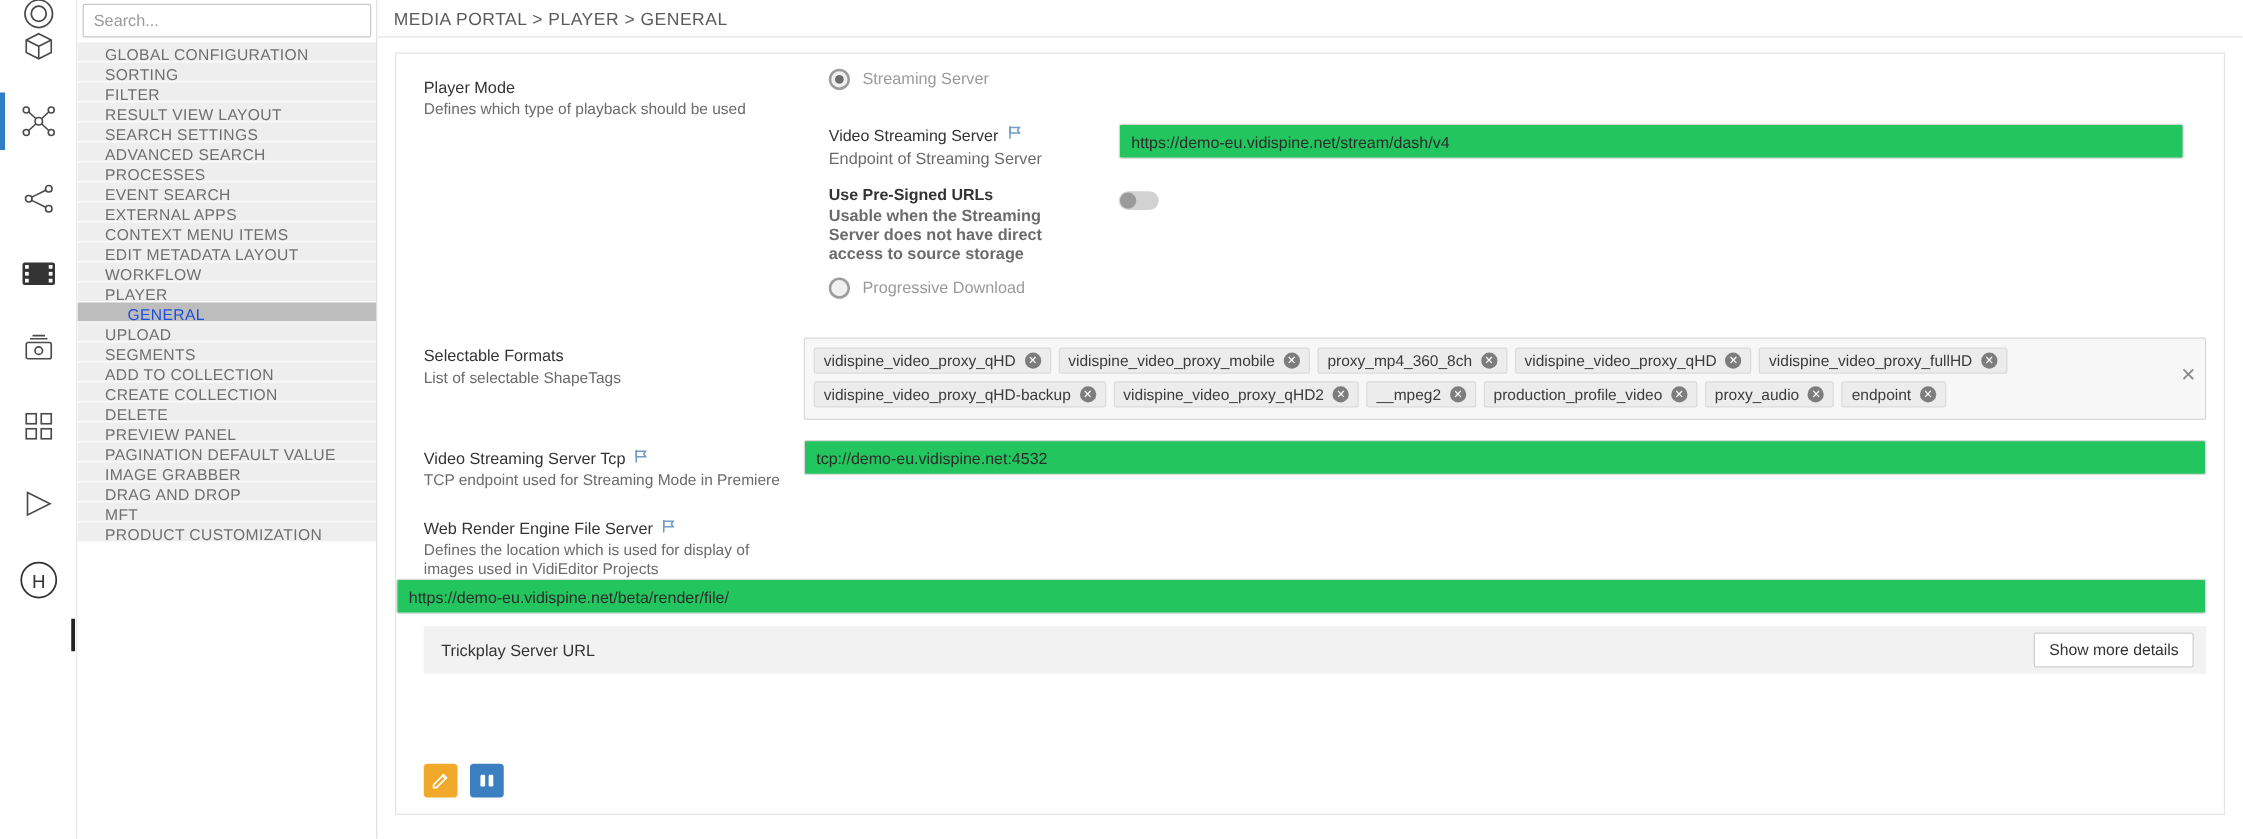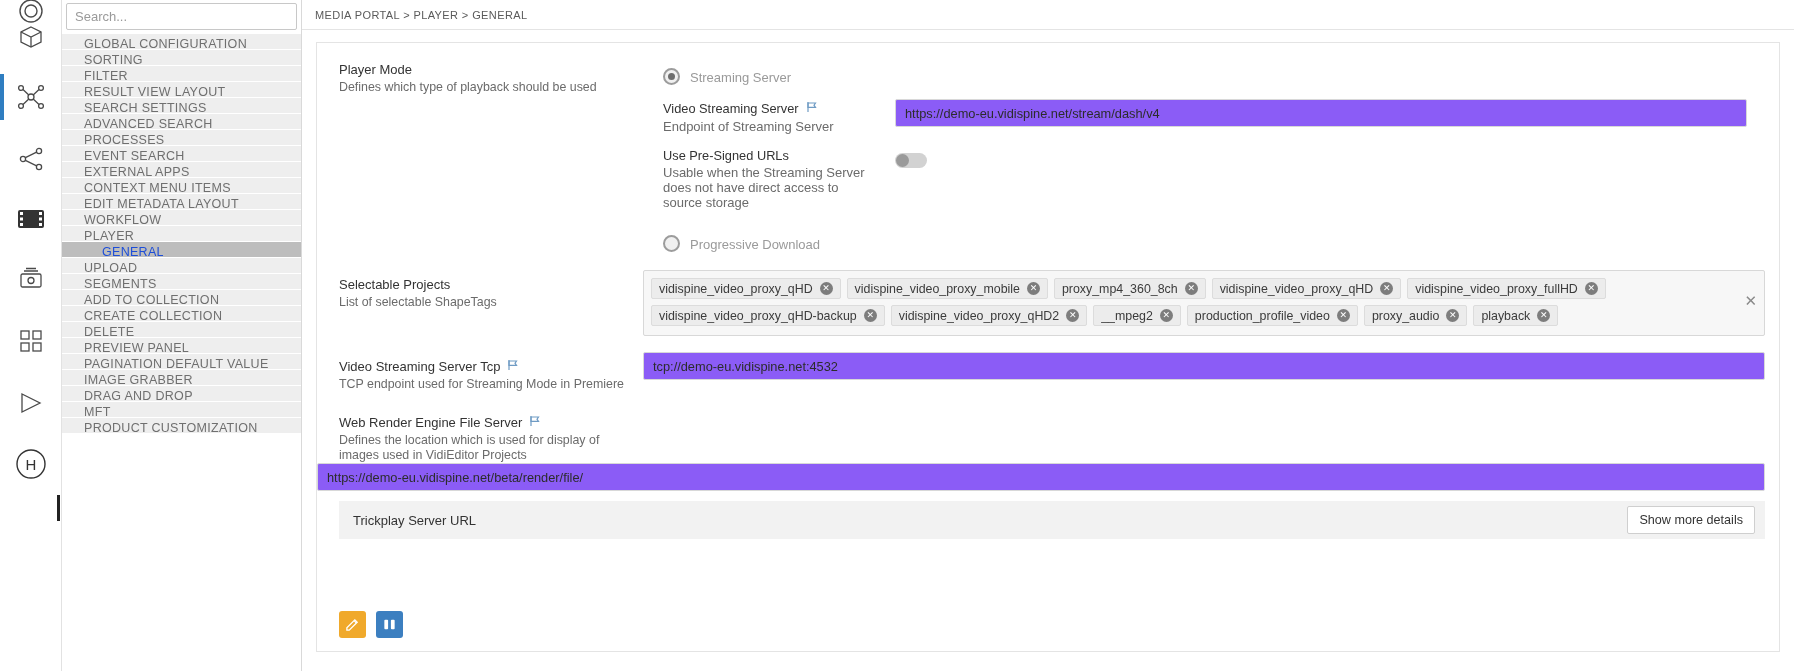--- a/index.html
+++ b/index.html
@@ -98,21 +98,21 @@
     flex: 1;
     height: 671px;
     background: #ffffff;
     position: relative;
     overflow: hidden;
   }
   .breadcrumb {
     height: 30px;
     line-height: 30px;
     padding-left: 13px;
-    font-size: 11px;
+    font-size: 14px;
     letter-spacing: 0.4px;
     color: #5a5a5a;
     border-bottom: 1px solid #e4e4e4;
     background: #fff;
   }
   .panel {
     margin: 12px 14px 0 14px;
     border: 1px solid #e4e4e4;
     background: #fff;
     height: 610px;
@@ -138,21 +138,21 @@
     font-size: 12.4px;
     color: #6b6b6b;
     line-height: 15px;
     margin: 0;
   }
   .ctl-col { flex: 1; padding-right: 14px; }
 
   
   .radio-line {
     display: flex;
-    align-items: flex-end;
+    align-items: flex-start;
     gap: 10px;
     height: 30px;
     padding-left: 20px;
   }
   .radio {
     width: 17px; height: 17px;
     border-radius: 50%;
     border: 2px solid #9c9c9c;
     background: #f0f0f0;
     display: inline-block;
@@ -179,21 +179,21 @@
   .flag-icon { color: #6f9bc4; }
   .sf-desc {
     font-size: 13px;
     color: #6b6b6b;
     line-height: 15px;
     margin-top: 2px;
   }
   .text-input {
     height: 28px;
     border: 1px solid #d8d8d8;
-    background: #8b5cf6;
+    background: #22c55e;
     border-radius: 2px;
     font-size: 12.8px;
     color: #2c2c2c;
     padding: 0 9px;
     width: 100%;
     font-family: "Liberation Sans", sans-serif;
     outline: none;
   }
 
   
@@ -450,21 +450,21 @@
                   </svg>
                 </span>
               </div>
               <div class="sf-desc">Endpoint of Streaming Server</div>
             </div>
             <div style="flex:1;padding-right:18px;">
               <input class="text-input" type="text" value="https://demo-eu.vidispine.net/stream/dash/v4" style="">
             </div>
           </div>
 
-          <div class="subfield" style="margin-top:14px;display:flex;">
+          <div class="subfield" style="margin-top:14px;display:flex;font-weight:bold;">
             <div style="width:232px;min-width:232px;">
               <div class="sf-head">
                 <span class="sf-title">Use Pre-Signed URLs</span>
               </div>
               <div class="sf-desc" style="max-width:206px;">Usable when the Streaming Server does not have direct access to source storage</div>
             </div>
             <div style="flex:1;">
               <span class="toggle">
                 <span class="knob"></span>
               </span>
@@ -474,21 +474,21 @@
           <div class="radio-line" style="margin-top:12px;">
             <span class="radio"></span>
             <span class="radio-label">Progressive Download</span>
           </div>
 
         </div>
       </div>
 
       <div class="row" style="margin-top:18px;">
         <div class="lbl-col">
-          <div class="lbl">Selectable Projects</div>
+          <div class="lbl">Selectable Formats</div>
           <div class="desc">List of selectable ShapeTags</div>
         </div>
         <div class="ctl-col">
           <div class="chip-box">
             <span class="chip-clear">✕</span>
             <div id="chips"><span class="chip">
                   <span>vidispine_video_proxy_qHD</span>
                   <span class="x">✕</span>
                 </span><span class="chip">
                   <span>vidispine_video_proxy_mobile</span>
@@ -511,21 +511,21 @@
                 </span><span class="chip">
                   <span>__mpeg2</span>
                   <span class="x">✕</span>
                 </span><span class="chip">
                   <span>production_profile_video</span>
                   <span class="x">✕</span>
                 </span><span class="chip">
                   <span>proxy_audio</span>
                   <span class="x">✕</span>
                 </span><span class="chip">
-                  <span>playback</span>
+                  <span>endpoint</span>
                   <span class="x">✕</span>
                 </span></div>
           </div>
         </div>
       </div>
 
       <div class="row" style="margin-top:16px;">
         <div class="lbl-col">
           <div class="lbl" style="display:flex;align-items:center;gap:7px;">
             <span>Video Streaming Server Tcp</span>

